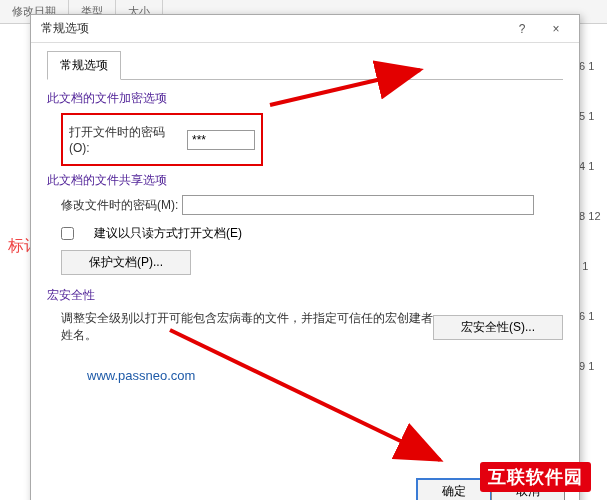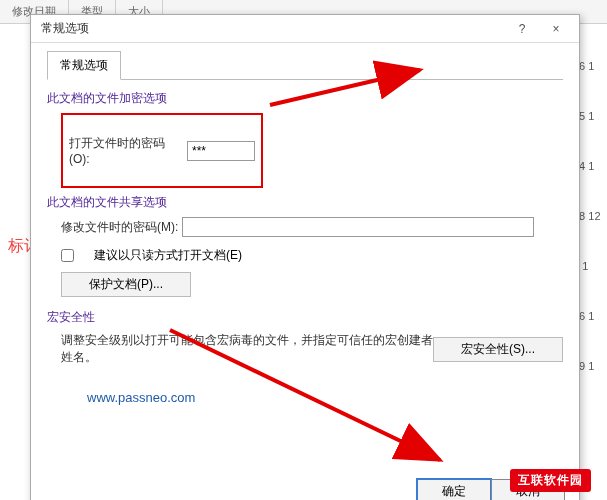--- a/index.html
+++ b/index.html
@@ -22,36 +22,36 @@
 .tab { padding: 5px 12px; border: 1px solid #bbb; border-bottom: 1px solid #fff; background: #fff; margin-bottom: -1px; font-size: 12px; }
 
 .section-label { font-size: 12px; color: #4c1d95; margin: 6px 0; }
 .indent { margin-left: 14px; }
 .field-row { display: flex; align-items: center; margin: 4px 0; }
 .field-row label { font-size: 12px; color: #333; margin-right: 4px; }
 .field-row input[type=text], .field-row input[type=password] { height: 20px; border: 1px solid #999; padding: 1px 4px; font-size: 12px; }
 .open-pw { width: 68px; }
 .mod-pw { width: 352px; }
 
-.highlight-box { border: 2px solid #e30000; padding: 16px 6px; width: 202px; }
+.highlight-box { border: 2px solid #e30000; padding: 5px 6px; width: 202px; }
 
 .chk-row { display: flex; align-items: center; margin: 10px 0 8px 0; gap: 16px; }
 .chk-row input { margin-right: 4px; }
 .btn { background: #f3f3f3; border: 1px solid #bbb; padding: 3px 27px; font-size: 12px; cursor: pointer; }
 
 .macro-row { display: flex; align-items: center; margin-top: 6px; }
 .macro-text { flex: 1; font-size: 12px; color: #333; }
 
 .link { color: #1e5aa8; font-size: 13px; margin: 24px 0 0 40px; }
 
 .dlg-footer { position: absolute; bottom: 10px; right: 14px; display: flex; }
 .dlg-footer button { width: 74px; height: 24px; border: 1px solid #888; background: #f3f3f3; font-size: 12px; cursor: pointer; }
 .ok-btn { outline: 2px solid #3a7bd5; outline-offset: -1px; }
 
-.watermark { position: absolute; right: 16px; bottom: 8px; background: #e3000f; color: #fff; font-size: 12px; font-weight: bold; padding: 3px 8px; border-radius: 3px; letter-spacing: 1px; }
+.watermark { position: absolute; right: 16px; bottom: 8px; background: #e3000f; color: #fff; font-size: 18px; font-weight: bold; padding: 3px 8px; border-radius: 3px; letter-spacing: 1px; }
 
 .arrow { position: absolute; pointer-events: none; }
 </style>
 </head>
 <body>
 
 <div class="bg-layer">
   <div class="bg-header">
     <span>修改日期</span>
     <span>类型</span>

